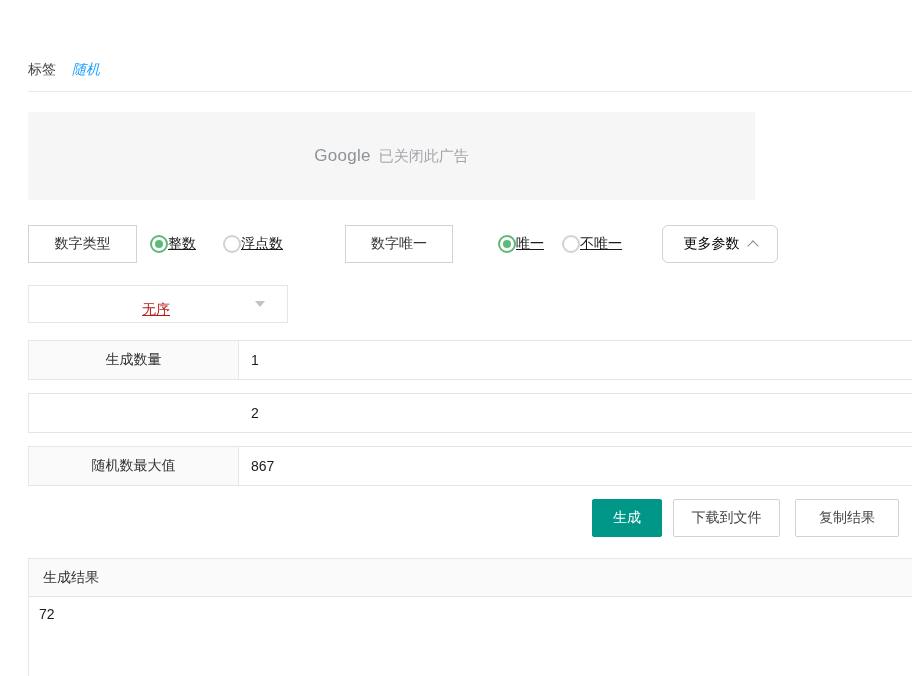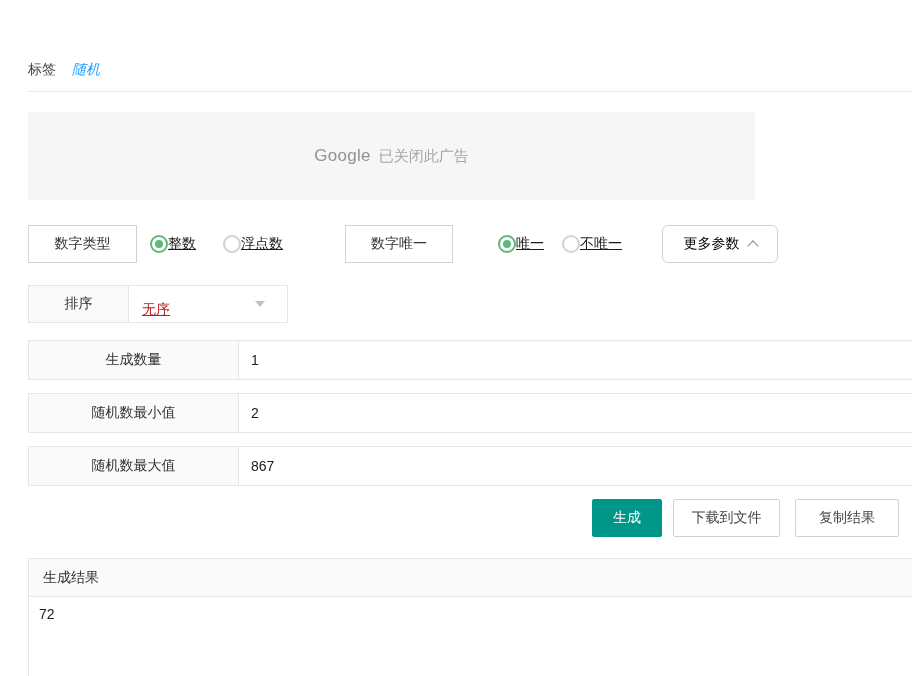--- a/index.html
+++ b/index.html
@@ -117,34 +117,32 @@
     <span class="radio-circle"></span>
     <span class="radio-text">不唯一</span>
   </label>
 
   <button class="more-params">
     <span>更多参数</span>
     <span class="chevron-up"></span>
   </button>
 
   <div class="group grp-sort">
-    <div class="group-label">排序</div>
     <div class="select-display">
       <span class="select-value">无序</span>
       <span class="tri-down"></span>
     </div>
   </div>
 
 
   <div class="field-row fr-0">
     <div class="field-label">生成数量</div>
     <input class="field-input" type="text" value="1" style="">
   </div>
   <div class="field-row fr-1">
-    <div class="field-label">随机数最小值</div>
     <input class="field-input" type="text" value="2" style="">
   </div>
   <div class="field-row fr-2">
     <div class="field-label">随机数最大值</div>
     <input class="field-input" type="text" value="867" style="">
   </div>
 
   <button class="btn btn-generate">生成</button>
   <button class="btn btn-plain btn-download">下载到文件</button>
   <button class="btn btn-plain btn-copy">复制结果</button>

